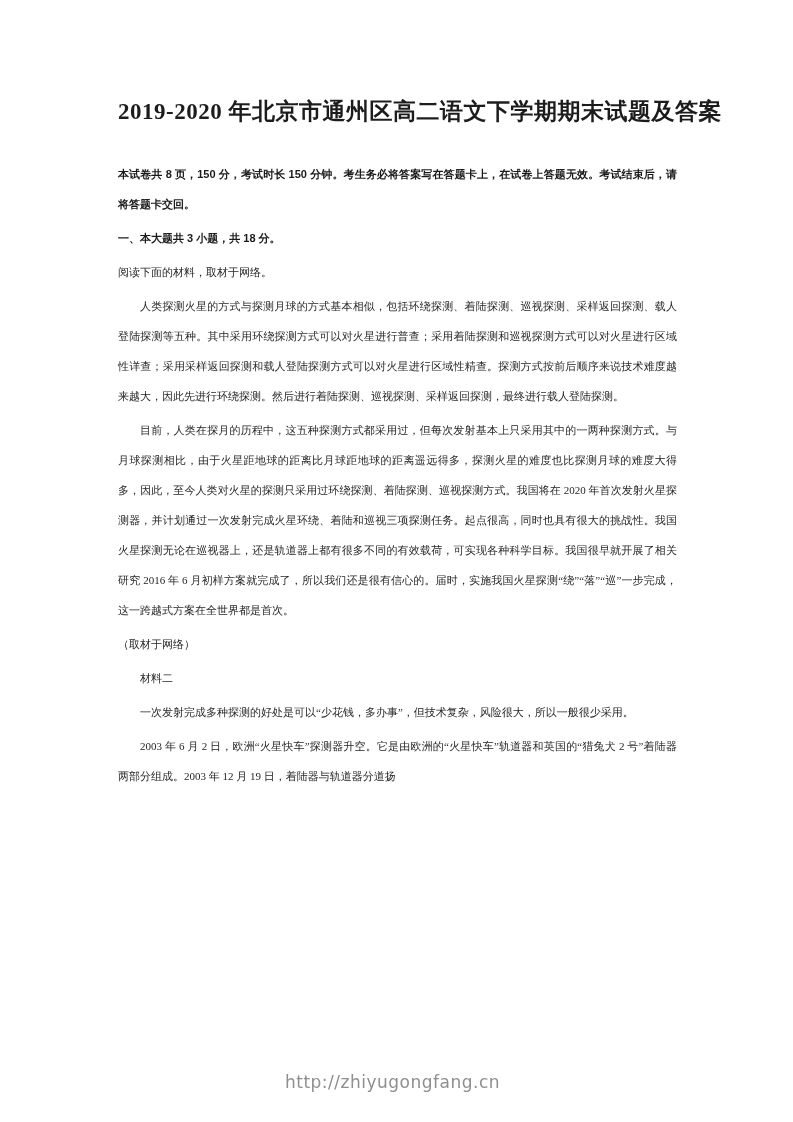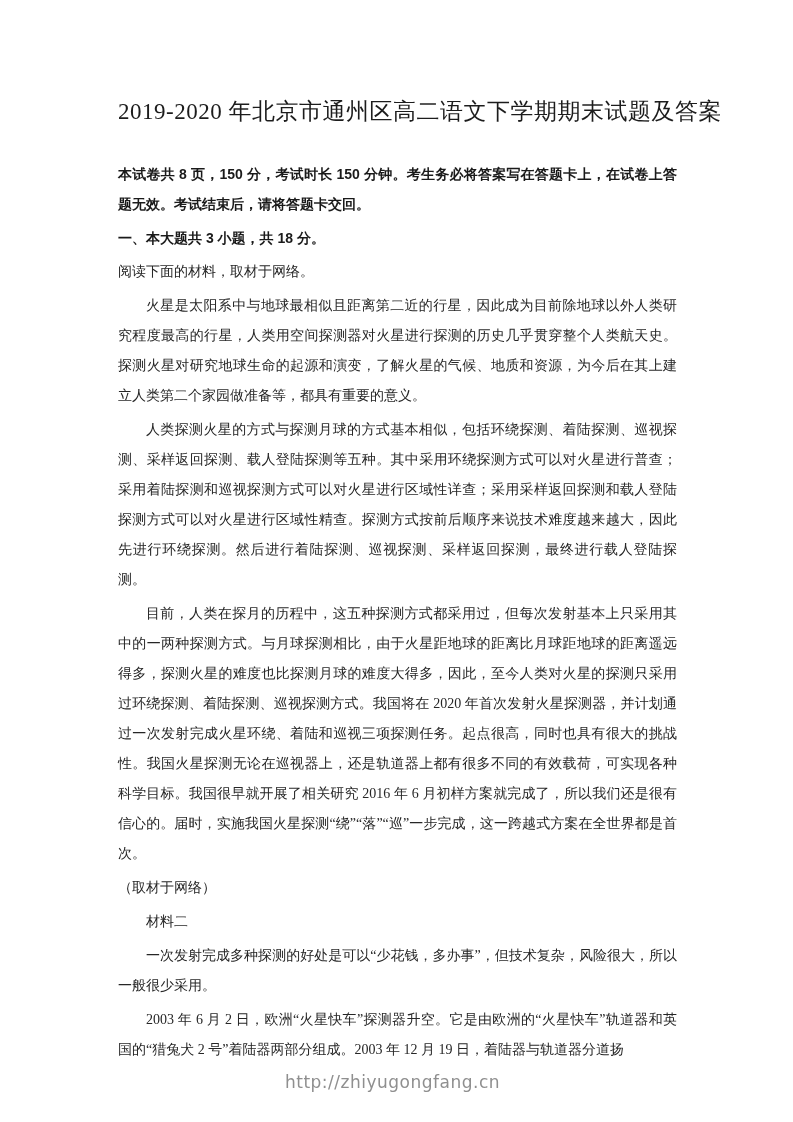--- a/index.html
+++ b/index.html
@@ -16,28 +16,28 @@
     font-family: "Liberation Serif", "DejaVu Serif", serif;
     color: #222222;
   }
   .content {
     padding: 96px 113px 0 118px; 
   }
   .doc-title {
     margin: 0 0 32px 0;
     text-align: center;
     font-size: 23px;
-    font-weight: normal;
+    font-weight: bold;
     letter-spacing: 0.5px;
     color: #1c1c1c;
     white-space: nowrap;
   }
   p {
     margin: 0 3px 4px 0;
-    font-size: 14px;
+    font-size: 11px;
     line-height: 30px;
     text-align: justify;
     text-justify: inter-ideograph;
     color: #262626;
   }
   p.bold-notice, p.bold-section {
     font-family: "Liberation Sans", "DejaVu Sans", sans-serif;
     font-weight: bold;
     color: #1a1a1a;
   }
@@ -66,21 +66,20 @@
 
     <h1 class="doc-title">2019-2020 年北京市通州区高二语文下学期期末试题及答案</h1>
 
     <p class="bold-notice">本试卷共 8 页，150 分，考试时长 150 分钟。考生务必将答案写在答题卡上，在试卷上答题无效。考试结束后，请将答题卡交回。</p>
 
     <p class="bold-section">一、本大题共 3 小题，共 18 分。</p>
 
     <p>阅读下面的材料，取材于网络。</p>
 
 
-    <p class="indent">火星是太阳系中与地球最相似且距离第二近的行星，因此成为目前除地球以外人类研究程度最高的行星，人类用空间探测器对火星进行探测的历史几乎贯穿整个人类航天史。探测火星对研究地球生命的起源和演变，了解火星的气候、地质和资源，为今后在其上建立人类第二个家园做准备等，都具有重要的意义。</p>
 
     <p class="indent">人类探测火星的方式与探测月球的方式基本相似，包括环绕探测、着陆探测、巡视探测、采样返回探测、载人登陆探测等五种。其中采用环绕探测方式可以对火星进行普查；采用着陆探测和巡视探测方式可以对火星进行区域性详查；采用采样返回探测和载人登陆探测方式可以对火星进行区域性精查。探测方式按前后顺序来说技术难度越来越大，因此先进行环绕探测。然后进行着陆探测、巡视探测、采样返回探测，最终进行载人登陆探测。</p>
 
     <p class="indent">目前，人类在探月的历程中，这五种探测方式都采用过，但每次发射基本上只采用其中的一两种探测方式。与月球探测相比，由于火星距地球的距离比月球距地球的距离遥远得多，探测火星的难度也比探测月球的难度大得多，因此，至今人类对火星的探测只采用过环绕探测、着陆探测、巡视探测方式。我国将在 2020 年首次发射火星探测器，并计划通过一次发射完成火星环绕、着陆和巡视三项探测任务。起点很高，同时也具有很大的挑战性。我国火星探测无论在巡视器上，还是轨道器上都有很多不同的有效载荷，可实现各种科学目标。我国很早就开展了相关研究 2016 年 6 月初样方案就完成了，所以我们还是很有信心的。届时，实施我国火星探测“绕”“落”“巡”一步完成，这一跨越式方案在全世界都是首次。</p>
 
     <p class="attribution">（取材于网络）</p>
 
     <p class="indent">材料二</p>
 
     <p class="indent">一次发射完成多种探测的好处是可以“少花钱，多办事”，但技术复杂，风险很大，所以一般很少采用。</p>

